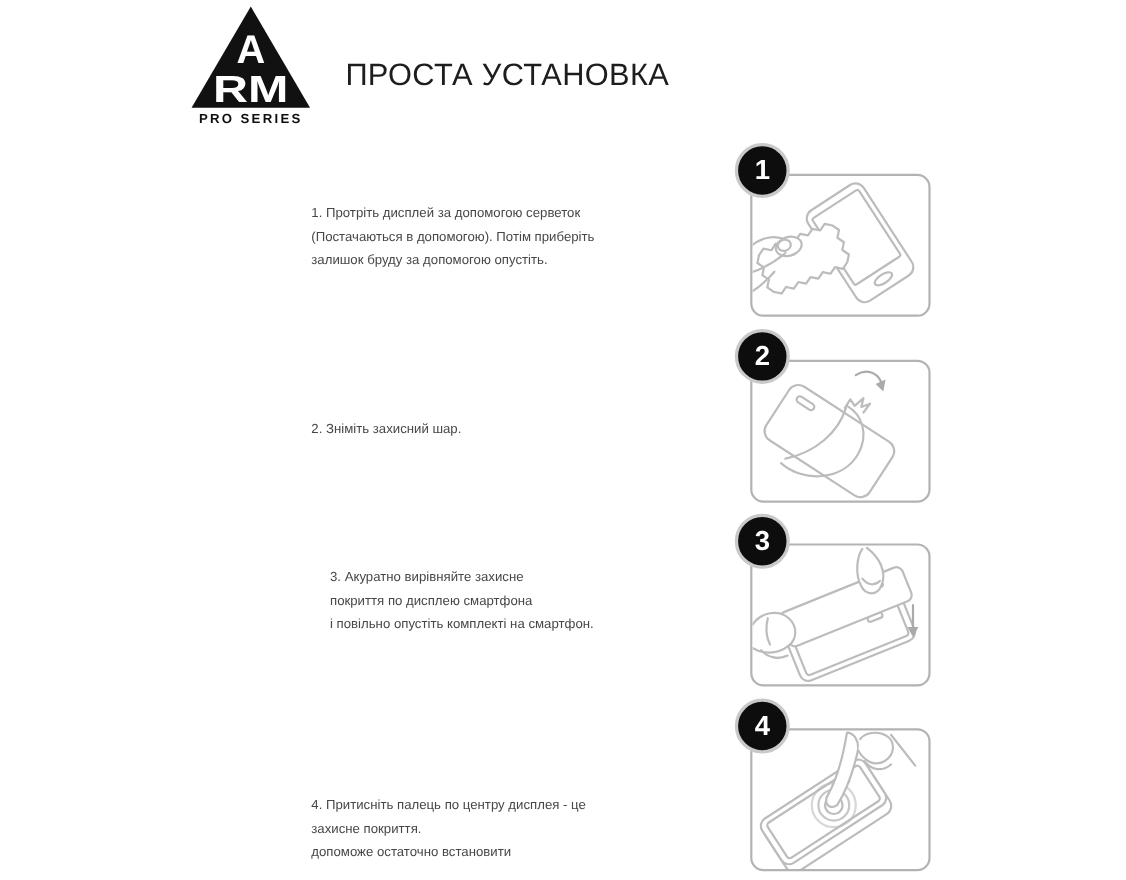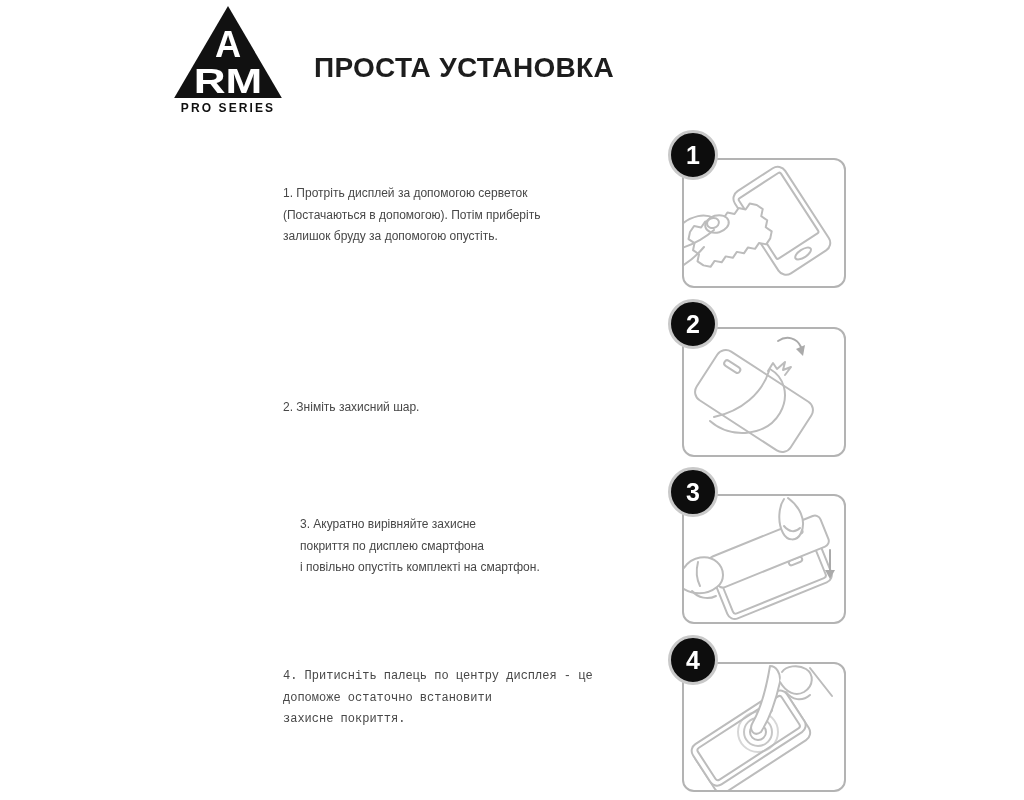--- a/index.html
+++ b/index.html
@@ -10,30 +10,30 @@
   
   .logo{position:absolute;left:166px;top:5px;width:124px;text-align:center;}
   .logo svg{display:block;margin:0 auto;width:110px;height:94px;}
   .logo-sub{
     margin-top:2px;font-size:12px;font-weight:800;letter-spacing:2.1px;
     color:#0f0f0f;white-space:nowrap;
   }
   
   .title{
     position:absolute;left:314px;top:51px;margin:0;
-    font-size:28px;line-height:34px;font-weight:700;letter-spacing:0.3px;color:#1d1d1d;
+    font-size:28px;line-height:34px;font-weight:400;letter-spacing:0.3px;color:#1d1d1d;
     white-space:nowrap;
   }
   
   .step-text{
     position:absolute;left:283px;width:400px;
     font-size:12px;line-height:21.5px;color:#474747;
   }
   .step-text .line{white-space:nowrap;}
-  .t1{top:183px;} .t2{top:380px;margin-top:17px;} .t3{top:514px;margin-left:17px;} .t4{top:666px;font-family:Liberation Mono, monospace;}
+  .t1{top:183px;} .t2{top:380px;} .t3{top:514px;margin-left:17px;} .t4{top:721px;}
   
   .frame{
     position:absolute;left:682px;width:164px;height:130px;box-sizing:border-box;
     border:2px solid #b3b3b3;border-radius:12px;background:#ffffff;overflow:hidden;
   }
   .f1{top:158px;} .f2{top:327px;} .f3{top:494px;} .f4{top:662px;}
   .frame svg{position:absolute;left:0;top:0;width:160px;height:126px;}
   
   .badge{
     position:absolute;left:668px;width:44px;height:44px;border-radius:50%;
@@ -72,22 +72,22 @@
   </div>
 
   <div class="step-text t3">
     <div class="line">3. Акуратно вирівняйте захисне</div>
     <div class="line">покриття по дисплею смартфона</div>
     <div class="line">і повільно опустіть комплекті на смартфон.</div>
   </div>
 
   <div class="step-text t4">
     <div class="line">4. Притисніть палець по центру дисплея - це</div>
+    <div class="line">захисне покриття.</div>
     <div class="line">допоможе остаточно встановити</div>
-    <div class="line">захисне покриття.</div>
   </div>
 
   <div class="frame f1">
     <svg viewBox="0 0 160 126" aria-hidden="true">
       <g class="art">
         <g transform="translate(46,36) rotate(-33)">
           <rect x="0" y="0" width="60" height="98" rx="9" fill="#ffffff"></rect>
           <rect x="5" y="7" width="50" height="72" rx="2" fill="#ffffff"></rect>
           <ellipse cx="30" cy="88" rx="9" ry="4"></ellipse>
         </g>

